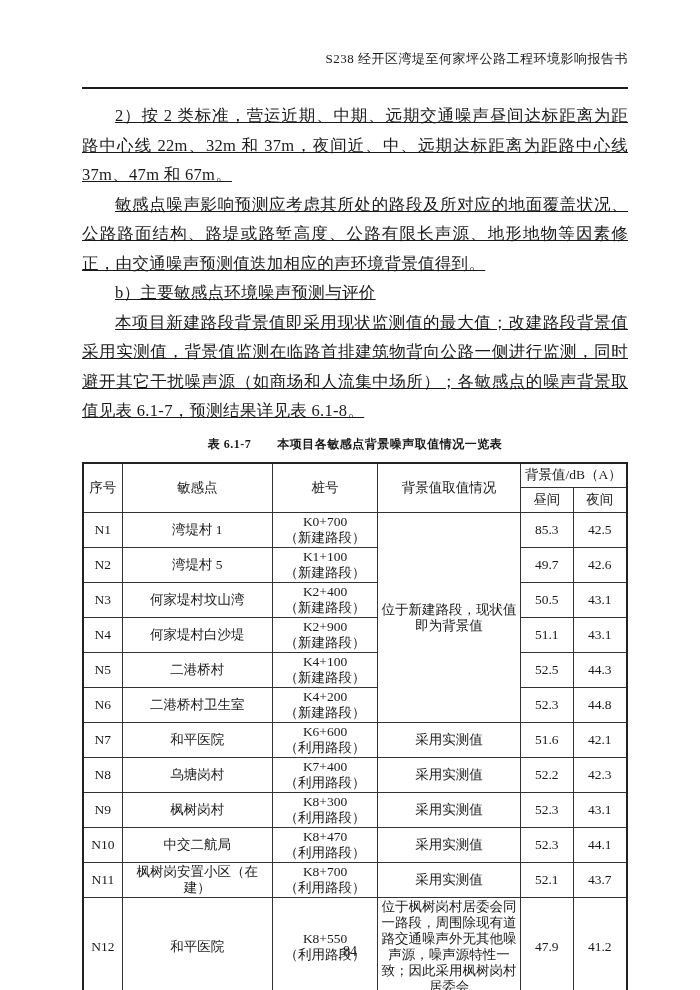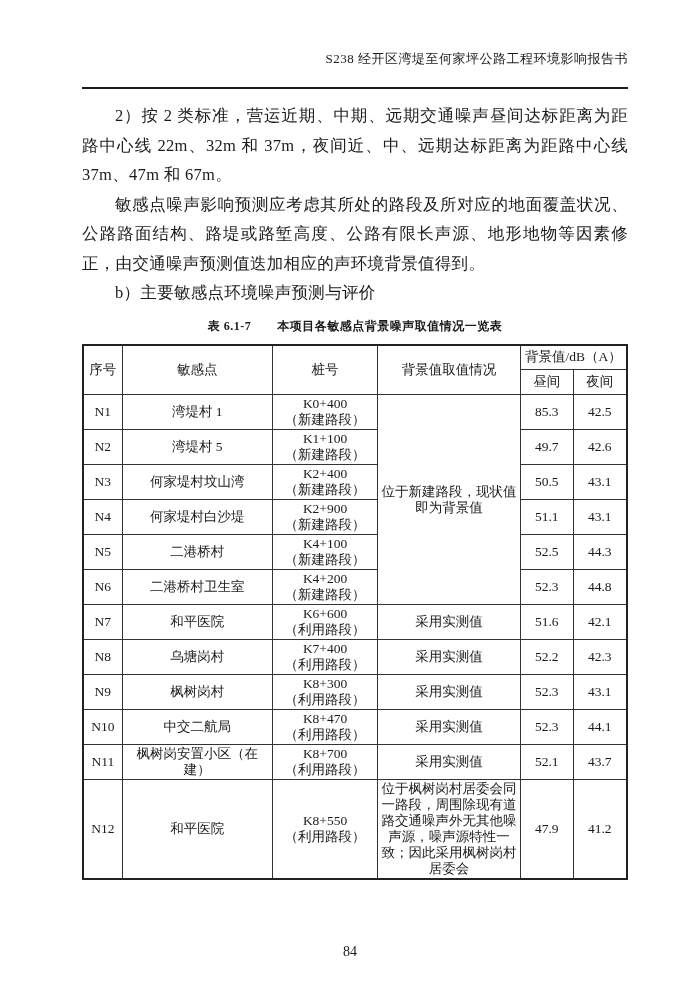--- a/index.html
+++ b/index.html
@@ -24,21 +24,21 @@
     padding-bottom: 19px;
     border-bottom: 2px solid #1c1c1c;
   }
   .body-text { margin-top: 12px; }
   .para {
     font-size: 16.5px;
     line-height: 29.5px;
     text-align: justify;
     letter-spacing: 0.3px;
   }
-  .para.indent { text-indent: 2em; }
+  .para.indent { text-indent: 2em; text-decoration: underline; }
   .table-caption {
     margin-top: 10px;
     margin-bottom: 9px;
     text-align: center;
     font-weight: bold;
     font-size: 12px;
     letter-spacing: 0.5px;
   }
   .table-caption .cap-label { margin-right: 26px; }
   table.noise-table {
@@ -83,20 +83,21 @@
   <div class="content">
 
     <div class="doc-header">
       <span>S238 经开区湾堤至何家坪公路工程环境影响报告书</span>
     </div>
 
     <div class="body-text">
       <p class="para indent">2）按 2 类标准，营运近期、中期、远期交通噪声昼间达标距离为距路中心线 22m、32m 和 37m，夜间近、中、远期达标距离为距路中心线 37m、47m 和 67m。</p>
       <p class="para indent">敏感点噪声影响预测应考虑其所处的路段及所对应的地面覆盖状况、公路路面结构、路堤或路堑高度、公路有限长声源、地形地物等因素修正，由交通噪声预测值迭加相应的声环境背景值得到。</p>
       <p class="para indent">b）主要敏感点环境噪声预测与评价</p>
+      <p class="para indent">本项目新建路段背景值即采用现状监测值的最大值；改建路段背景值采用实测值，背景值监测在临路首排建筑物背向公路一侧进行监测，同时避开其它干扰噪声源（如商场和人流集中场所）；各敏感点的噪声背景取值见表 6.1-7，预测结果详见表 6.1-8。</p>
     </div>
 
     <div class="table-caption">
       <span class="cap-label">表 6.1-7</span><span>本项目各敏感点背景噪声取值情况一览表</span>
     </div>
 
     <table class="noise-table">
       <colgroup>
         <col class="col-no">
           <col class="col-name">
@@ -115,21 +116,21 @@
         </tr>
         <tr>
           <th>昼间</th>
           <th>夜间</th>
         </tr>
       </thead>
       <tbody>
           <tr>
     <td>N1</td>
     <td>湾堤村 1</td>
-    <td class="stake-cell">K0+400
+    <td class="stake-cell">K0+700
 （新建路段）</td>
     <td class="situation-cell" rowspan="6">位于新建路段，现状值即为背景值</td>
     <td>85.3</td>
     <td>42.5</td>
   </tr>
           <tr>
     <td>N2</td>
     <td>湾堤村 5</td>
     <td class="stake-cell">K1+100
 （新建路段）</td>

